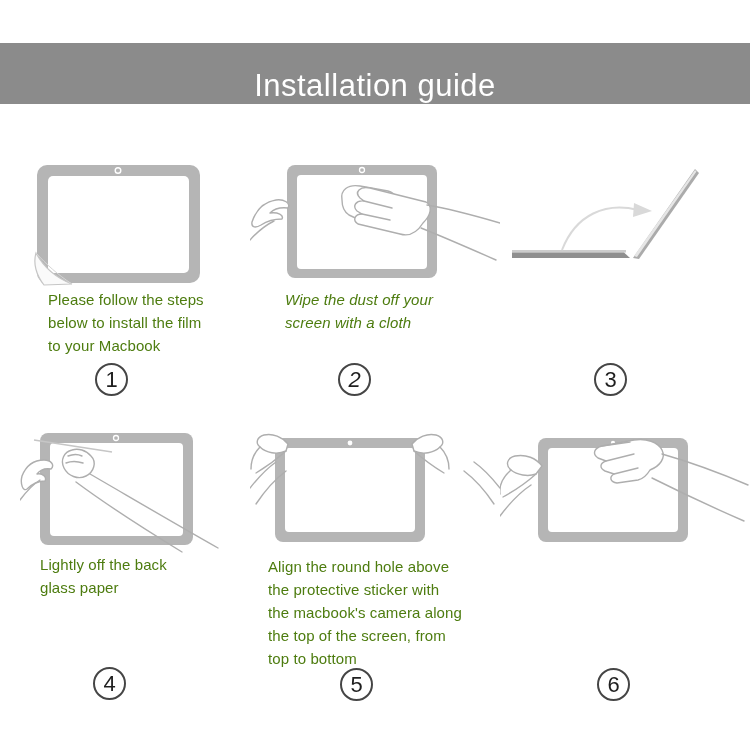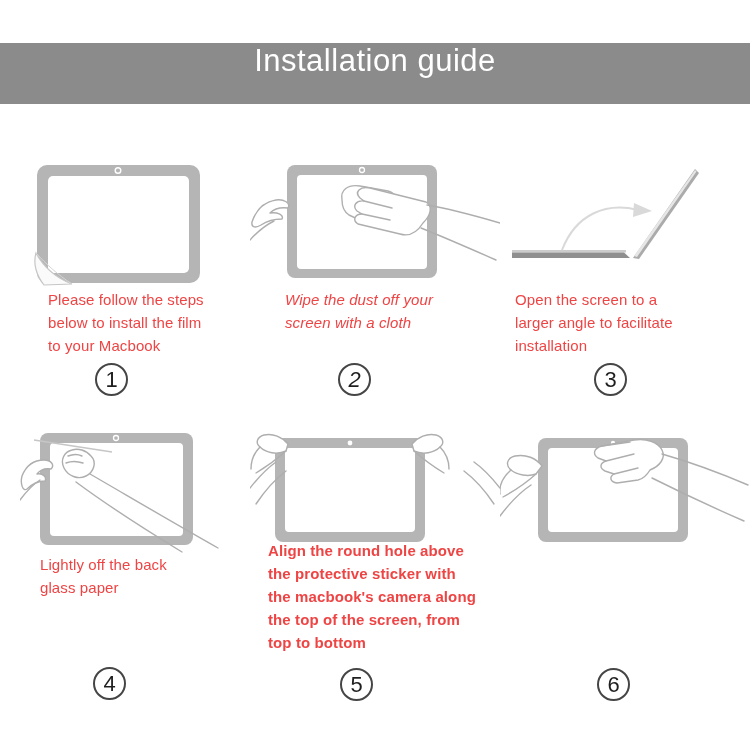--- a/index.html
+++ b/index.html
@@ -2,42 +2,42 @@
 <html><head>
 <meta charset="utf-8">
 <style>
   html,body{margin:0;padding:0;background:#ffffff;}
   .page{
     position:relative;width:750px;height:750px;background:#ffffff;overflow:hidden;
     font-family:"Liberation Sans",sans-serif;
   }
   .banner{
     position:absolute;left:0;top:43px;width:750px;height:61px;
-    background:#8b8b8b;display:flex;align-items:flex-start;justify-content:center;
+    background:#8b8b8b;display:flex;align-items:flex-end;justify-content:center;
   }
   .banner .title{
     color:#ffffff;font-size:31px;letter-spacing:0.5px;font-weight:400;
   }
   .step{position:absolute;}
   .s1{left:30px;top:160px;width:220px;height:240px;}
   .s2{left:250px;top:160px;width:250px;height:240px;font-style:italic;}
   .s3{left:500px;top:160px;width:250px;height:240px;}
   .s4{left:20px;top:428px;width:230px;height:290px;}
   .s5{left:250px;top:428px;width:250px;height:290px;}
   .s6{left:500px;top:428px;width:250px;height:290px;}
   .illus{position:absolute;left:0;top:0;}
   .caption{
-    position:absolute;white-space:pre-line;color:#ef4444;
+    position:absolute;white-space:pre-line;color:#4d7c0f;
     font-size:15px;line-height:23px;letter-spacing:0.1px;
   }
   .s1 .caption{left:18px;top:128px;}
   .s2 .caption{left:35px;top:128px;}
   .s3 .caption{left:15px;top:128px;}
   .s4 .caption{left:20px;top:125px;}
-  .s5 .caption{left:18px;top:111px;font-weight:bold;}
+  .s5 .caption{left:18px;top:127px;}
   .s6 .caption{left:15px;top:125px;}
   .num{
     position:absolute;width:33px;height:33px;border:2px solid #454545;border-radius:50%;
     display:flex;align-items:center;justify-content:center;box-sizing:border-box;
     color:#1f1f1f;font-size:22px;background:#ffffff;
   }
   .s1 .num{left:65px;top:203px;}
   .s2 .num{left:88px;top:203px;}
   .s3 .num{left:94px;top:203px;}
   .s4 .num{left:73px;top:239px;}
@@ -102,23 +102,20 @@
     <svg class="illus" width="250" height="130" viewBox="0 0 250 130">
       <rect x="12" y="90" width="114" height="2.5" fill="#cccccc"></rect>
       <polygon points="12,92.5 124,92.5 130,98 12,98" fill="#8f8f8f"></polygon>
       <polygon points="133,98 195,9 199,13 139,99" fill="#ababab"></polygon>
       <polygon points="134,96 195,10 196.5,11.5 137,97" fill="#e6e6e6"></polygon>
       <g>
         <path d="M 62 90 C 76 54 106 42 138 50" fill="none" stroke="#d9d9d9" stroke-width="2"></path>
         <polygon points="134,43 152,51 133,57" fill="#d9d9d9"></polygon>
       </g>
     </svg>
-    <div class="caption">Open the screen to a
-larger angle to facilitate
-installation</div>
     <div class="num">
       <span>3</span>
     </div>
   </div>
 
   <div class="step s4">
     <svg class="illus" width="230" height="130" viewBox="0 0 230 130">
       <rect x="20" y="5" width="153" height="112" rx="8" fill="#b5b5b5"></rect>
       <rect x="30" y="15" width="133" height="93" rx="4" fill="#ffffff"></rect>
       <circle cx="96" cy="10" r="2.5" fill="#b5b5b5" stroke="#ffffff" stroke-width="1.3"></circle>

